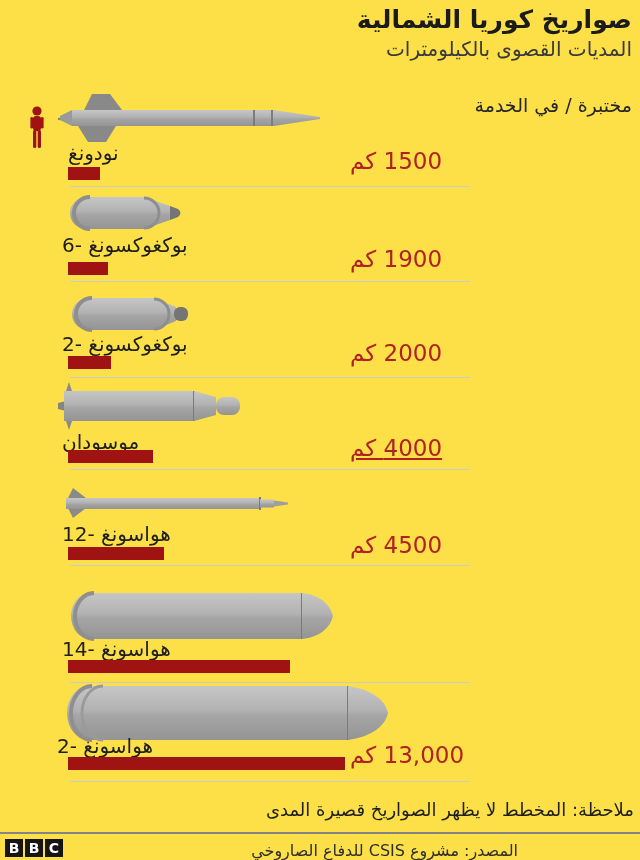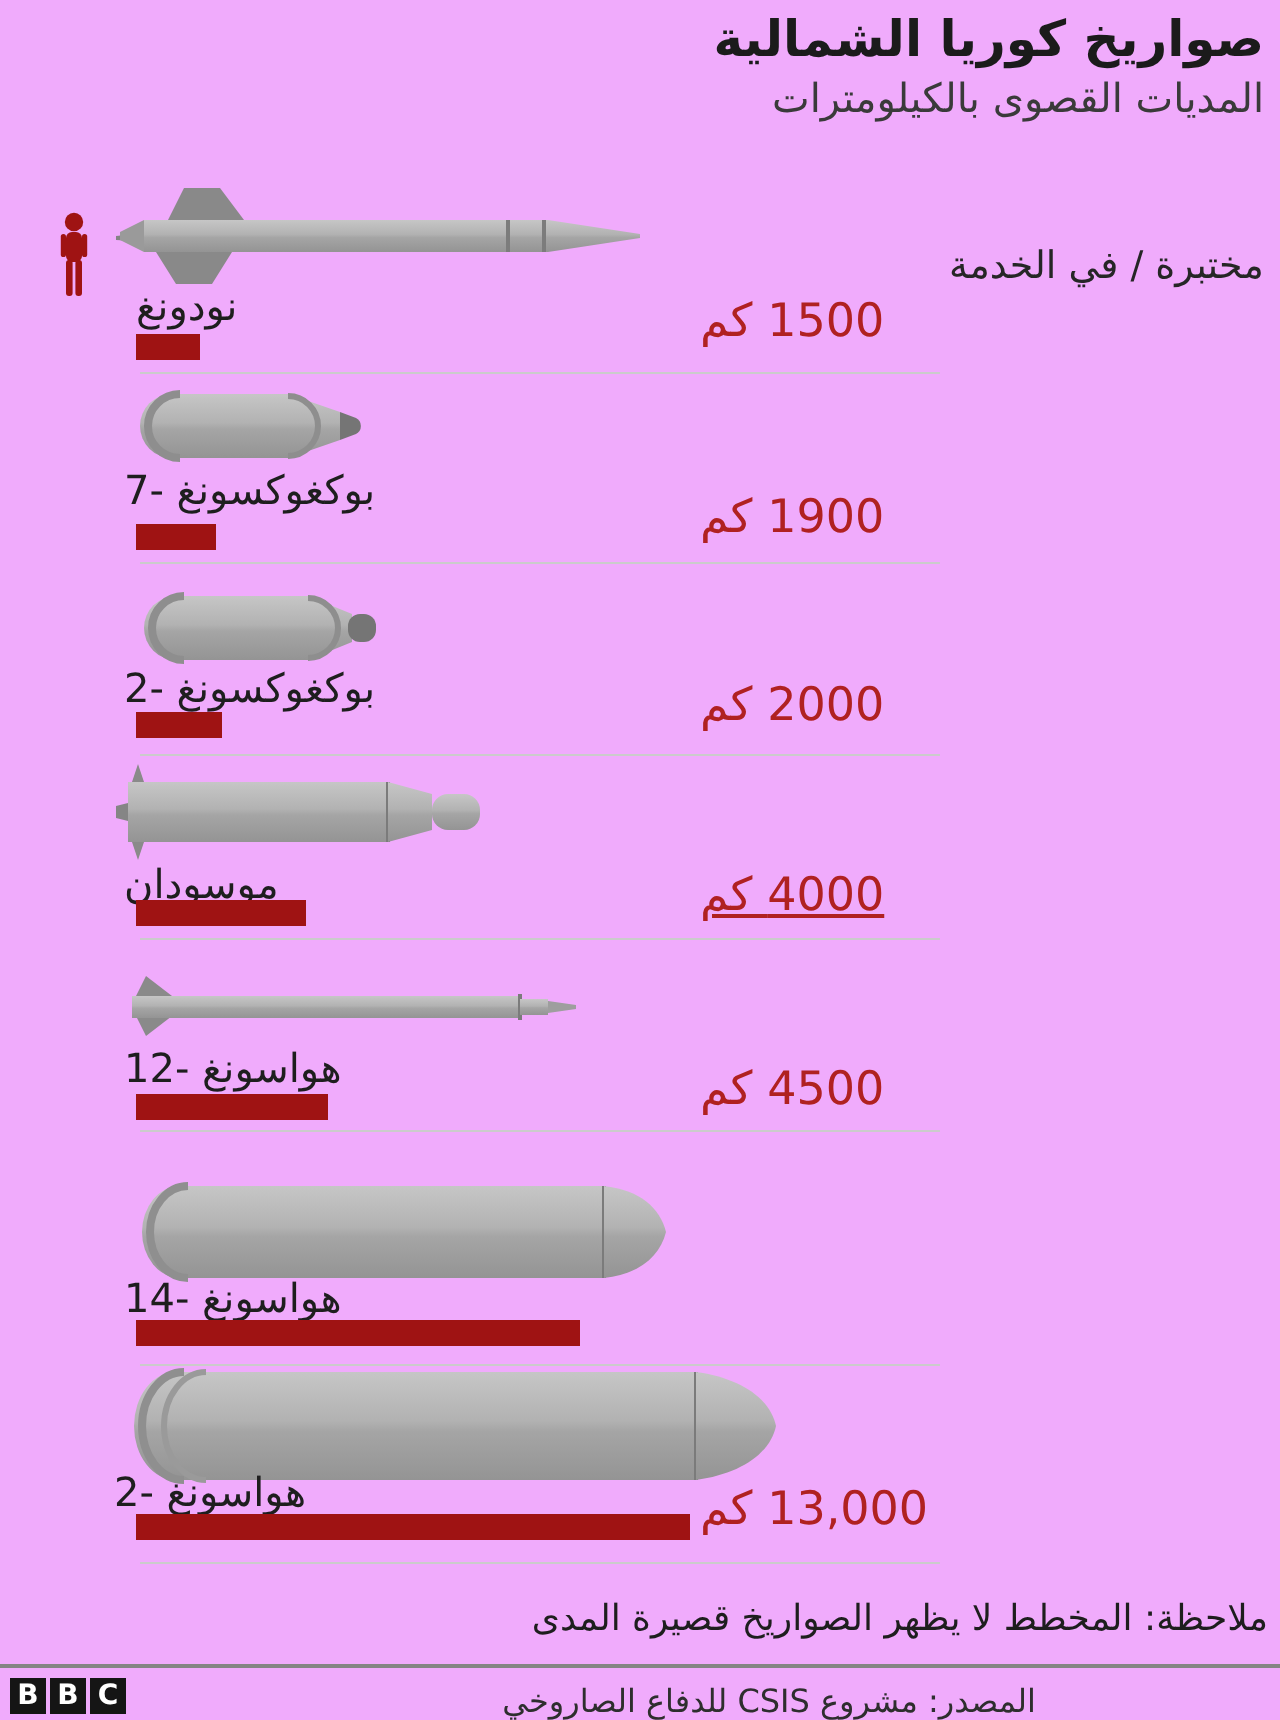--- a/index.html
+++ b/index.html
@@ -1,21 +1,21 @@
 <!DOCTYPE html>
 <html><head>
 <meta charset="utf-8">
 <style>
   html,body{margin:0;padding:0;background:#ffffff;font-family:"DejaVu Sans","Liberation Sans",sans-serif;}
-  .canvas{position:relative;width:640px;height:860px;background:#f0abfc;overflow:hidden;}
+  .canvas{position:relative;width:640px;height:860px;background:#fde047;overflow:hidden;}
 
   .hdr{position:absolute;top:4px;right:8px;text-align:right;direction:rtl;}
   .title{font-size:25px;font-weight:bold;color:#1b1b1b;line-height:1.25;}
   .subtitle{font-size:20px;color:#3a3a3a;margin-top:2px;}
-  .legend{position:absolute;top:94px;right:8px;font-size:19px;color:#262626;direction:rtl;margin-top:28px;}
+  .legend{position:absolute;top:94px;right:8px;font-size:19px;color:#262626;direction:rtl;}
 
   .person{position:absolute;left:26px;top:106px;}
 
   .row{position:absolute;left:0;width:640px;}
   .msl{position:absolute;}
   .mname{position:absolute;left:62px;direction:rtl;font-size:20px;color:#1e1e1e;white-space:nowrap;}
   .mbar{position:absolute;left:68px;height:13px;background:#9f1313;}
   .mval{position:absolute;left:350px;width:150px;text-align:left;font-size:23px;color:#b02121;direction:rtl;white-space:nowrap;}
   .sep{position:absolute;left:70px;width:400px;border-top:1px solid #cbcbcb;}
 
@@ -76,21 +76,21 @@
   </div>
 
   <div class="row" style="top:188px;height:94px">
     <svg class="msl" style="left:66px;top:6px" width="120" height="38" viewBox="0 0 120 38">
       <path d="M20,3 H78 V35 H20 A16 16 0 0 1 20,3 Z" fill="url(#mg)"></path>
       <path d="M24,3 A16 16 0 0 0 24,35" fill="none" stroke="#8e8e8e" stroke-width="4"></path>
       <polygon points="78,3 104,12 104,26 78,35" fill="url(#mg)"></polygon>
       <path d="M78,4 A15 15 0 0 1 78,34" fill="none" stroke="#8e8e8e" stroke-width="3"></path>
       <path d="M104,12 L112,15 A4.5 4.5 0 0 1 112,23 L104,26 Z" fill="#757575"></path>
     </svg>
-    <div class="mname" style="top:45px">بوكغوكسونغ -7</div>
+    <div class="mname" style="top:45px">بوكغوكسونغ -6</div>
     <div class="mbar" style="top: 74px; width: 40px; background: rgb(159, 19, 19);"></div>
     <div class="mval" style="top: 58px; color: rgb(176, 33, 33);">1900 كم</div>
     <div class="sep" style="top:93px"></div>
   </div>
 
   <div class="row" style="top:282px;height:96px">
     <svg class="msl" style="left:66px;top:12px" width="126" height="40" viewBox="0 0 126 40">
       <path d="M22,4 H88 V36 H22 A16 16 0 0 1 22,4 Z" fill="url(#mg)"></path>
       <path d="M26,4 A16 16 0 0 0 26,36" fill="none" stroke="#8e8e8e" stroke-width="4"></path>
       <polygon points="88,4 110,13 110,27 88,36" fill="url(#mg)"></polygon>

